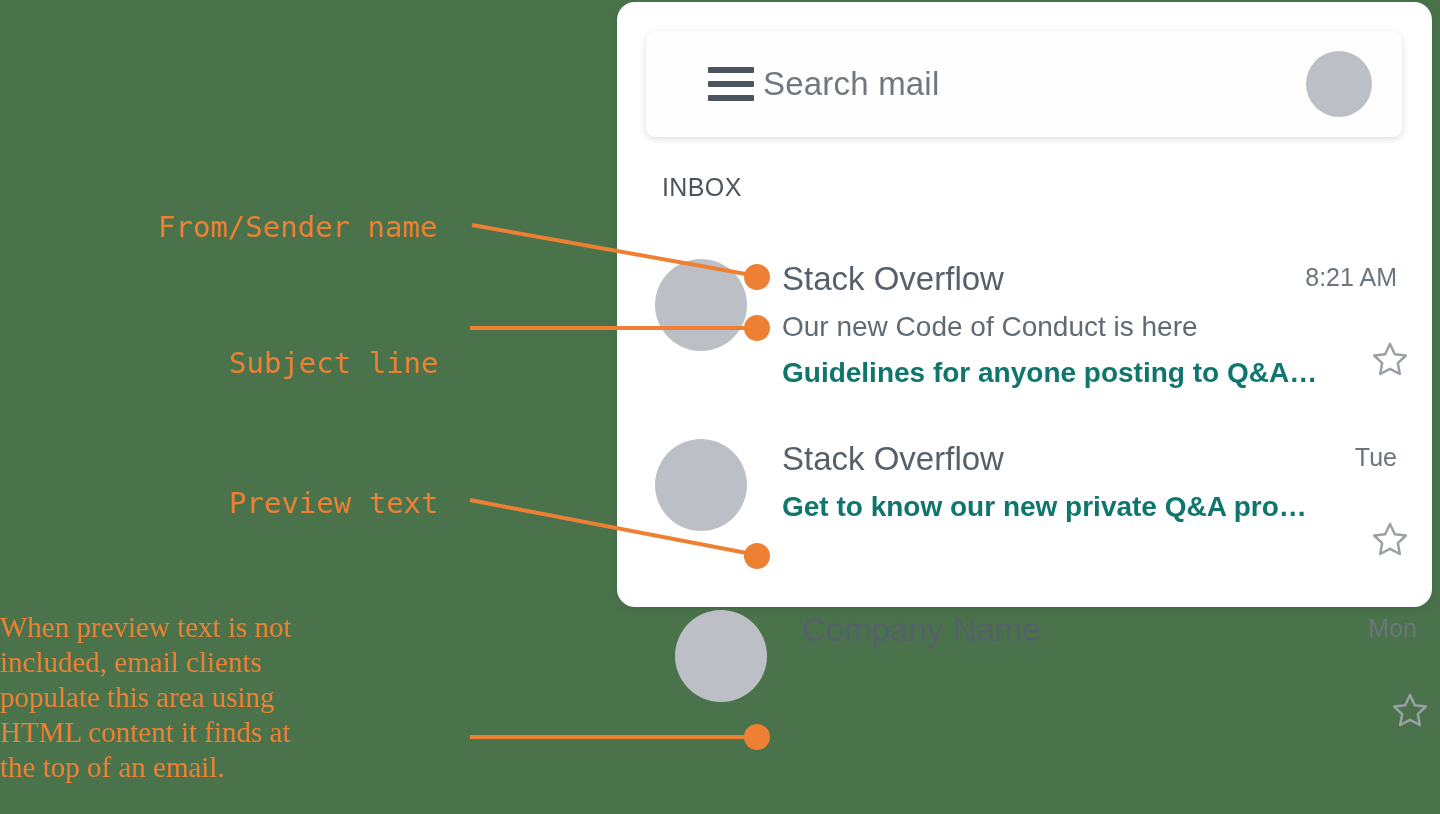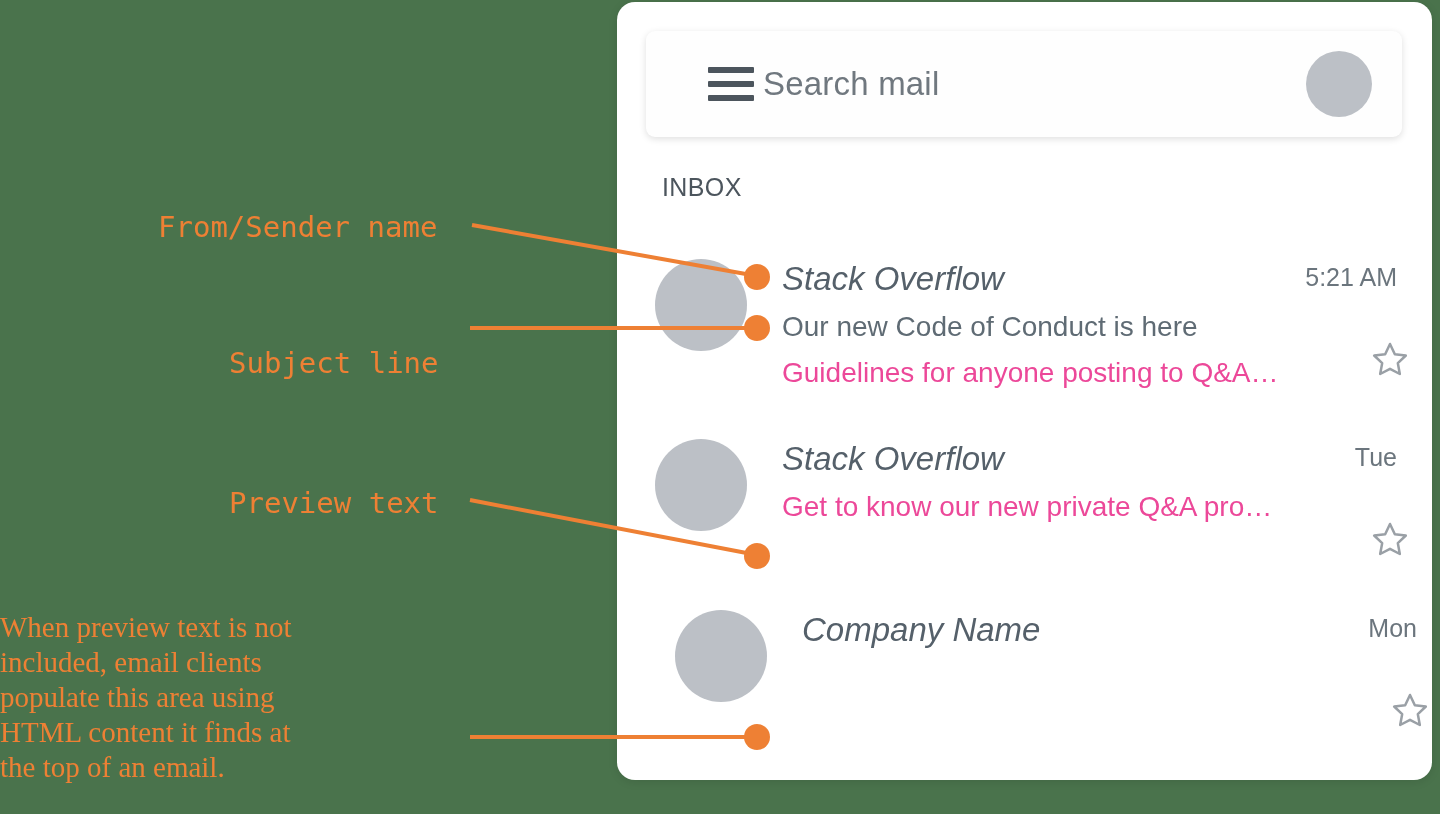--- a/index.html
+++ b/index.html
@@ -27,21 +27,21 @@
     height: 814px;
     background: #4a734c;
   }
 
   
   .mail-panel {
     position: absolute;
     left: 617px;
     top: 2px;
     width: 815px;
-    height: 778px;
+    height: 605px;
     background: #ffffff;
     border-radius: 18px;
     box-shadow: 0 2px 10px rgba(0,0,0,0.10);
   }
 
   
   .search-bar {
     position: absolute;
     left: 29px;
     top: 29px;
@@ -128,37 +128,37 @@
     right: 108px;
     top: 38px;
   }
   .sender {
     font-size: 33px;
     color: #55606a;
     line-height: 51px;
     white-space: nowrap;
     overflow: hidden;
     text-overflow: ellipsis;
-    font-style: italic;
   }
   .subject {
     font-size: 28px;
     color: #5f6b74;
     line-height: 46px;
     white-space: nowrap;
     overflow: hidden;
     text-overflow: ellipsis;
   }
   .preview {
     font-size: 28px;
-    color: #ec4899;
+    color: #0f766e;
     line-height: 46px;
     white-space: nowrap;
     overflow: hidden;
     text-overflow: ellipsis;
+    font-weight: bold;
   }
 
   .row-time {
     position: absolute;
     right: 35px;
     top: 48px;
     font-size: 25px;
     color: #6b757d;
     white-space: nowrap;
   }
@@ -224,21 +224,21 @@
 
     <div class="inbox-label">INBOX</div>
 
     <div class="email-row row-0">
       <div class="row-avatar"></div>
       <div class="row-text">
         <div class="sender">Stack Overflow</div>
         <div class="subject">Our new Code of Conduct is here</div>
         <div class="preview">Guidelines for anyone posting to Q&amp;A…</div>
       </div>
-      <div class="row-time">5:21 AM</div>
+      <div class="row-time">8:21 AM</div>
       <div class="row-star">
         <svg viewBox="0 0 24 24" fill="none" stroke="#9aa0a6" stroke-width="1.5" stroke-linejoin="round">
           <polygon points="12,3 14.9,9.1 21.5,9.9 16.7,14.5 17.9,21 12,17.9 6.1,21 7.3,14.5 2.5,9.9 9.1,9.1"></polygon>
         </svg>
       </div>
     </div>
 
     <div class="email-row row-1">
       <div class="row-avatar"></div>
       <div class="row-text">

